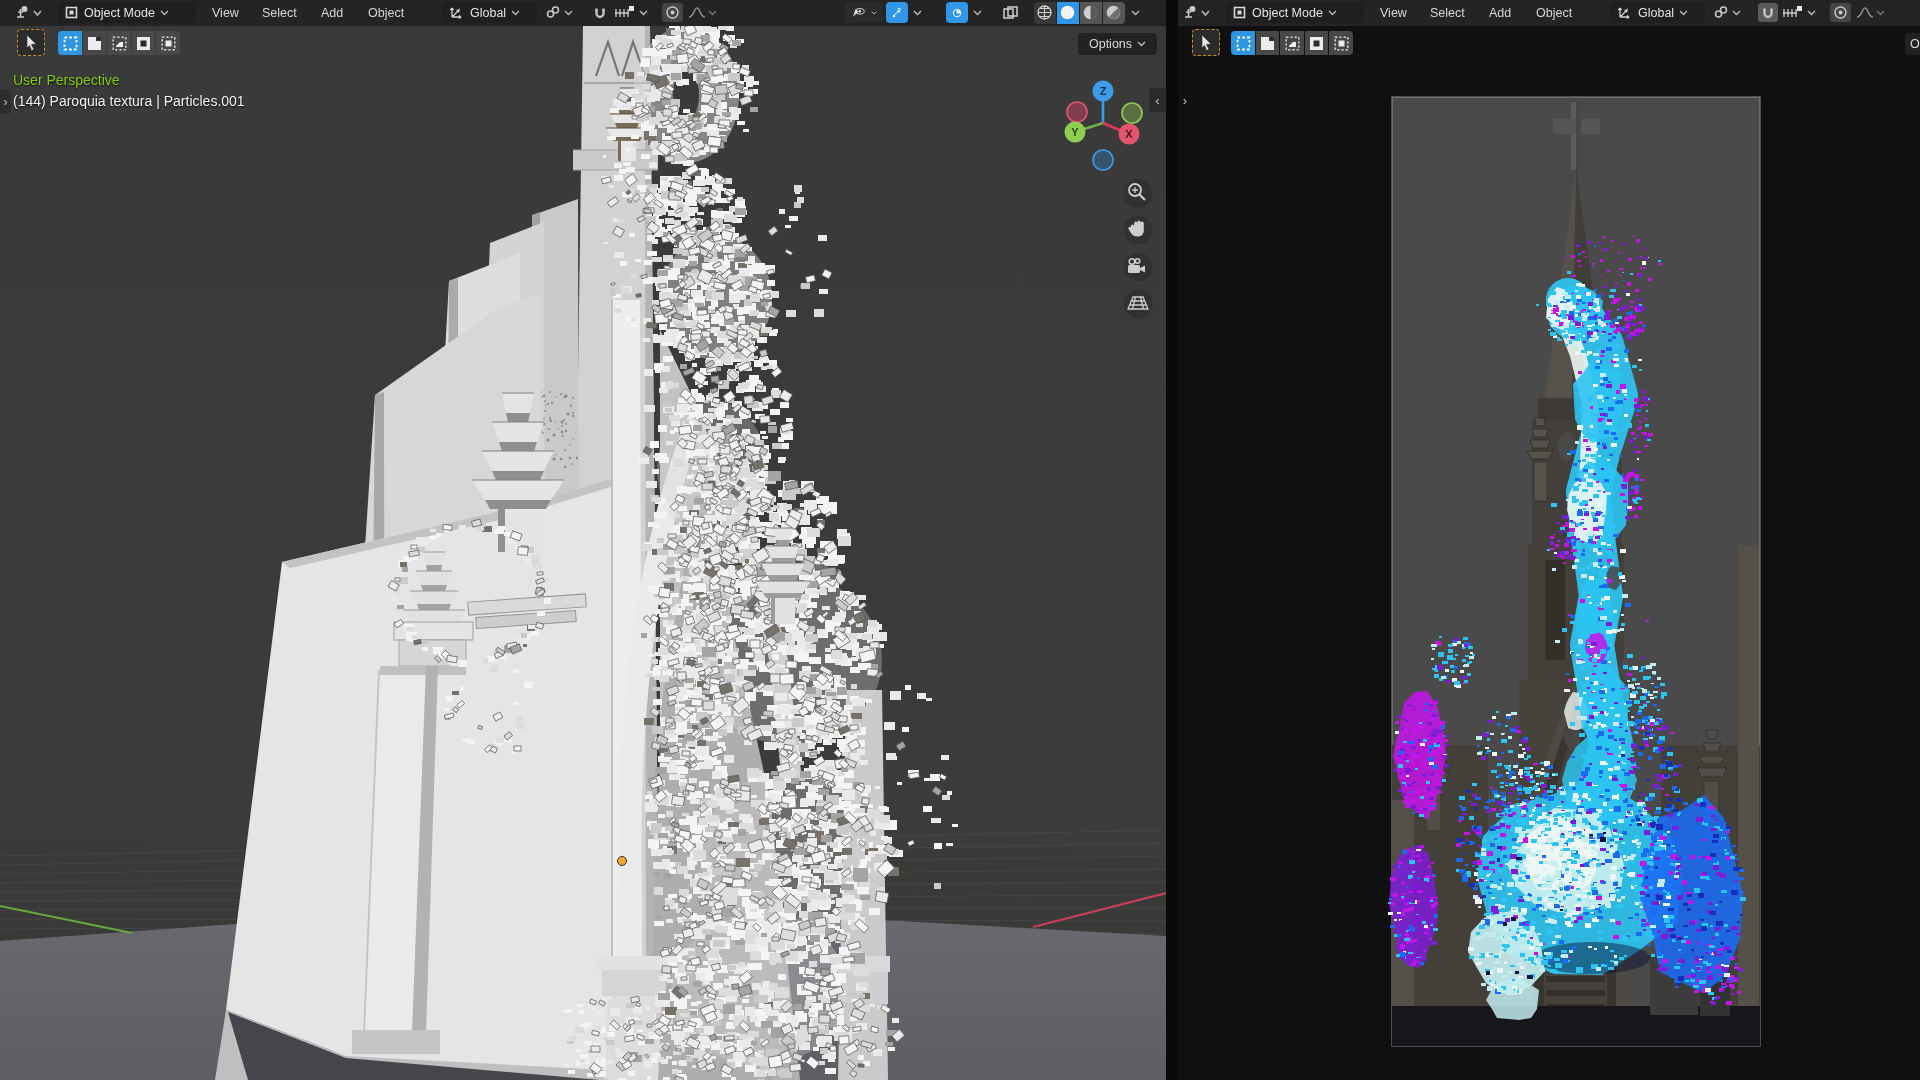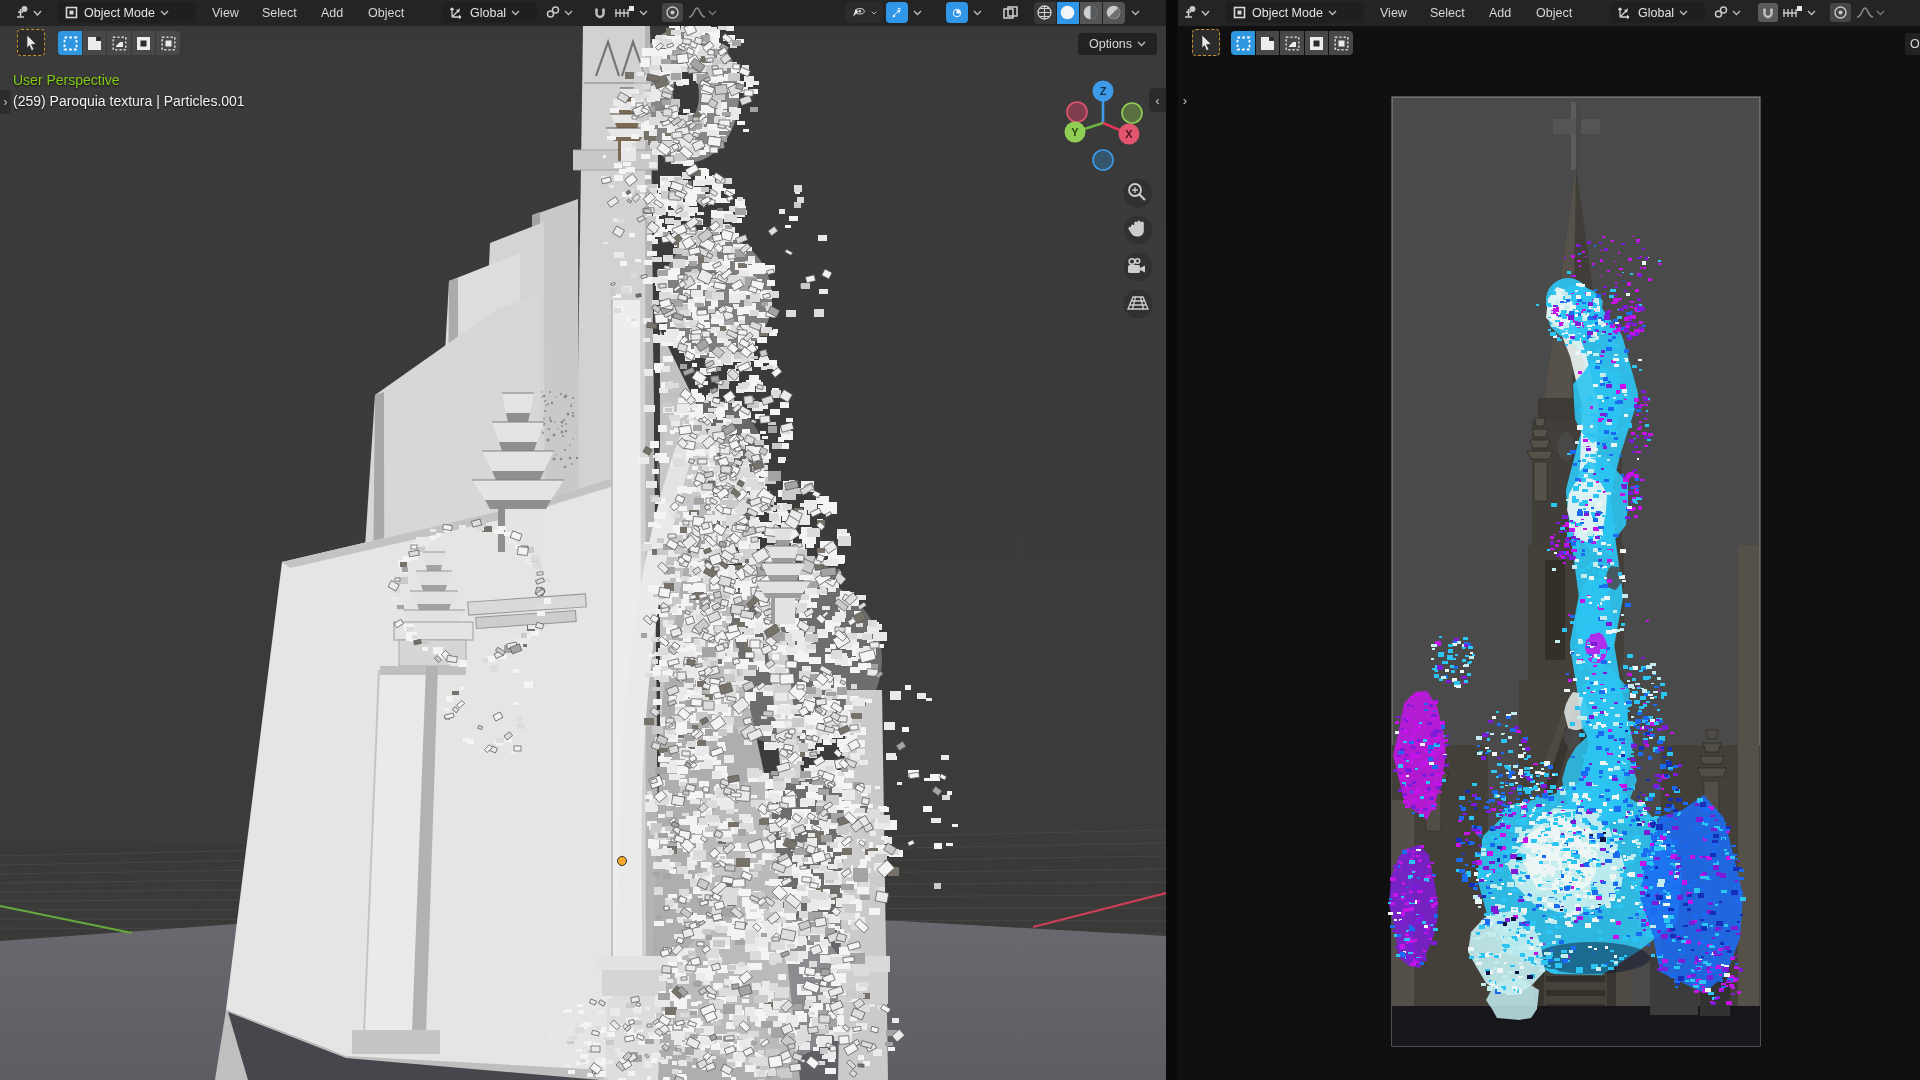--- a/index.html
+++ b/index.html
@@ -1413,21 +1413,21 @@
     <rect x="4.5" y="4.5" width="6" height="6" fill="#ececec"></rect>
   </svg>
 <div class="abs" style="left:1078px;top:33px;width:79px;height:22px;background:#222;border-radius:4px;display:flex;align-items:center;justify-content:center;gap:5px;color:#dadada;font-size:12.5px;">Options <svg width="9" height="6" viewBox="0 0 9 6">
       <path d="M1 1 L4.5 4.5 L8 1" fill="none" stroke="#b9b9b9" stroke-width="1.4"></path>
     </svg></div>
 <div class="abs" style="left:1905px;top:33px;width:15px;height:22px;background:#222;border-radius:4px 0 0 4px;display:flex;align-items:center;color:#dadada;font-size:12.5px;padding-left:5px;">O</div>
 <div class="abs" style="left:1149px;top:88px;width:17px;height:24px;background:rgba(40,40,40,0.85);border-radius:4px 0 0 4px;color:#c5c5c5;font-size:13px;display:flex;align-items:center;justify-content:center;">‹</div>
 <div class="abs" style="left:1178px;top:88px;width:14px;height:24px;color:#c5c5c5;font-size:13px;display:flex;align-items:center;justify-content:center;">›</div>
 <div class="abs" style="left:0px;top:90px;width:11px;height:24px;background:rgba(44,44,44,0.9);border-radius:0 4px 4px 0;color:#c5c5c5;font-size:12px;display:flex;align-items:center;justify-content:center;">›</div>
 <div class="ovl" style="left:13px;top:72px;">User Perspective</div>
-<div class="ovl" style="left:13px;top:93px;font-size:14px;color:#f2f2f2;">(259) Paroquia textura | Particles.001</div>
+<div class="ovl" style="left:13px;top:93px;font-size:14px;color:#f2f2f2;">(144) Paroquia textura | Particles.001</div>
 <svg class="abs" style="left:1058px;top:75px;" width="100" height="250" viewBox="0 0 100 250">
     <line x1="45" y1="48" x2="45" y2="16" stroke="#3d9be9" stroke-width="2.6"></line>
     <line x1="45" y1="48" x2="17" y2="57" stroke="#6bb33e" stroke-width="2.6"></line>
     <line x1="45" y1="48" x2="71" y2="59" stroke="#e2355a" stroke-width="2.6"></line>
     <circle cx="45" cy="16" r="10.5" fill="#3d9be9"></circle>
     <text x="45" y="20" font-size="11" font-weight="bold" fill="#12304d" text-anchor="middle" font-family="Liberation Sans">Z</text>
     <circle cx="19" cy="37" r="10" fill="#b8405c" fill-opacity="0.55" stroke="#e2556f" stroke-width="1.6"></circle>
     <circle cx="74" cy="38" r="10" fill="#7da348" fill-opacity="0.5" stroke="#8fce53" stroke-width="1.6"></circle>
     <circle cx="17" cy="57" r="10.5" fill="#8fce53"></circle>
     <text x="17" y="61" font-size="11" font-weight="bold" fill="#2c4416" text-anchor="middle" font-family="Liberation Sans">Y</text>

